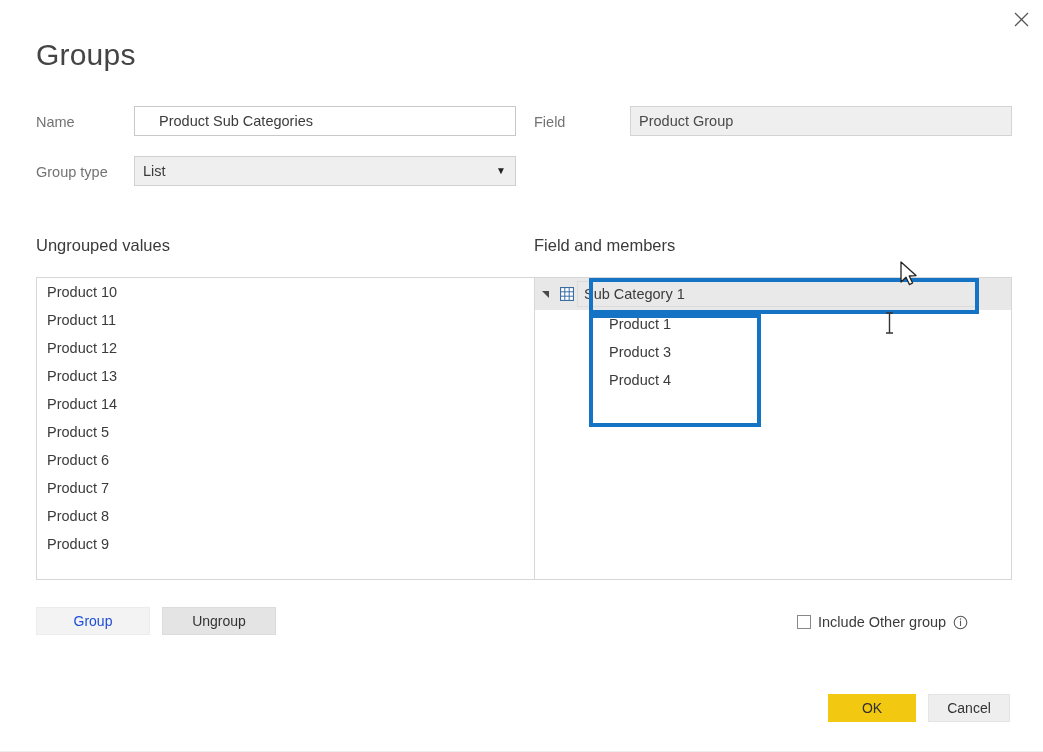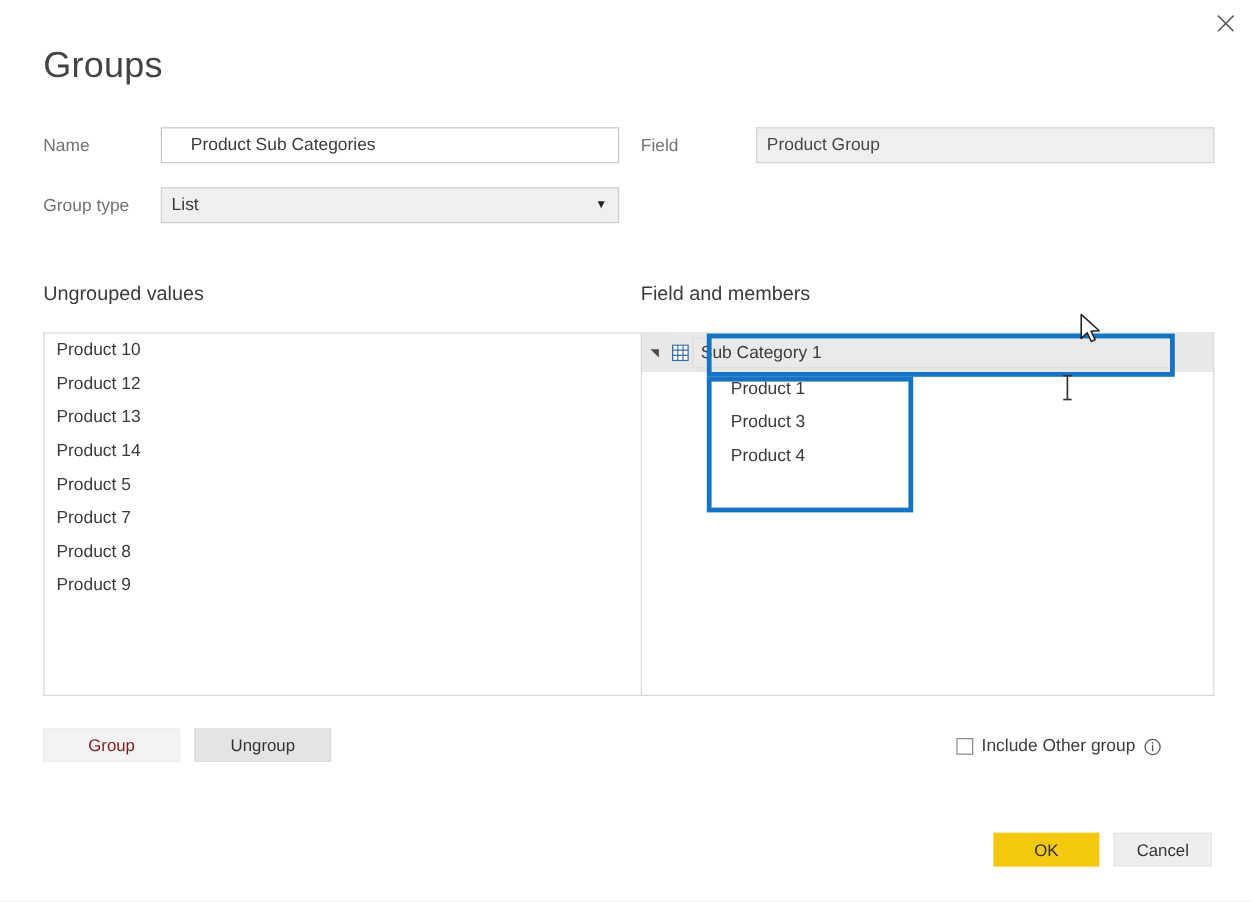--- a/index.html
+++ b/index.html
@@ -188,21 +188,21 @@
     height: 28px;
     border: 1px solid transparent;
     font-family: "Liberation Sans", sans-serif;
     font-size: 14px;
     cursor: pointer;
     padding: 0;
   }
   .btn-group {
     left: 36px; top: 607px; width: 114px;
     background: #f3f3f3;
-    color: #7f1d1d;
+    color: #1d4ed8;
     border-color: #ececec;
     cursor: default;
   }
   .btn-ungroup {
     left: 162px; top: 607px; width: 114px;
     background: #e4e4e4;
     color: #333333;
     border-color: #dcdcdc;
   }
   .btn-ok {
@@ -269,24 +269,26 @@
     <span>List</span>
     <span class="caret">▼</span>
   </div>
 
   <div class="section-heading head-ungrouped">Ungrouped values</div>
   <div class="section-heading head-groups">Field and members</div>
 
   <div class="list-panel panel-ungrouped">
     <div id="ungrouped-items">
         <div class="list-item">Product 10</div>
+        <div class="list-item">Product 11</div>
         <div class="list-item">Product 12</div>
         <div class="list-item">Product 13</div>
         <div class="list-item">Product 14</div>
         <div class="list-item">Product 5</div>
+        <div class="list-item">Product 6</div>
         <div class="list-item">Product 7</div>
         <div class="list-item">Product 8</div>
         <div class="list-item">Product 9</div>
       </div>
   </div>
 
   <div class="list-panel panel-groups">
     <div class="tree-row-group">
       <span class="expander">
         <svg width="9" height="9" viewBox="0 0 9 9" aria-hidden="true">

